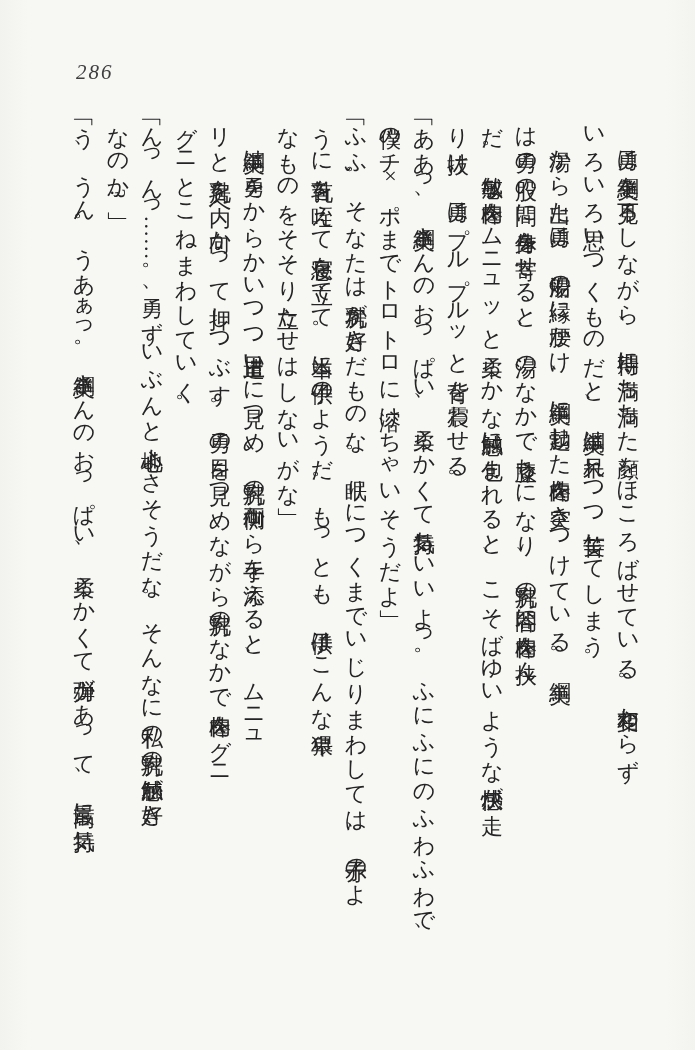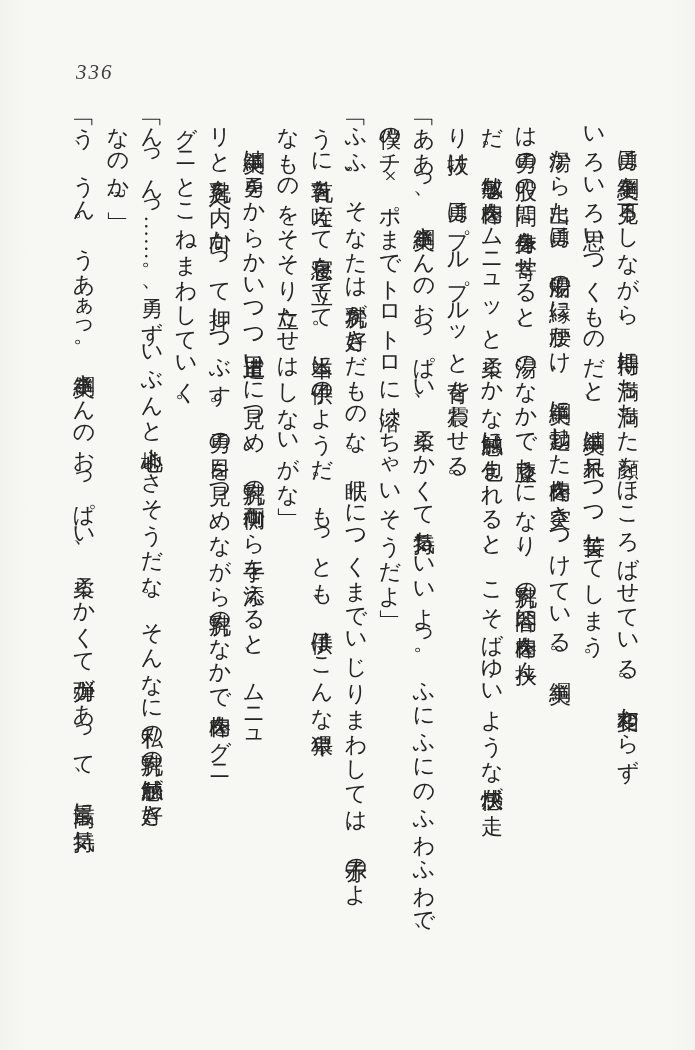--- a/index.html
+++ b/index.html
@@ -43,21 +43,21 @@
     margin: 0;
     padding: 0;
     white-space: pre;
   }
 </style>
 </head>
 <body>
 
 <div class="book-page">
 
-  <div class="page-number">336</div>
+  <div class="page-number">286</div>
 
   <div class="text-block">
     <p class="tline">　勇は美綱を見下ろしながら、期待に満ち満ちた顔をほころばせている。相変わらず</p>
     <p class="tline">いろいろ思いつくものだと、美綱は呆れつつ苦笑してしまう。</p>
     <p class="tline">　湯から出た勇は、湯船の縁に腰かけ、美綱に勃起した肉棒を突きつけている。美綱</p>
     <p class="tline">は勇の股の間に身体を寄せると、湯のなかで膝立ちになり、乳房の谷間に肉棒を挟ん</p>
     <p class="tline">だ。敏感な肉棒をムニュッと柔らかな感触に包まれると、こそばゆいような快感が走</p>
     <p class="tline">り抜け、勇はプルプルッと背を震わせる。</p>
     <p class="tline">「ああっ、美綱さんのおっぱい、柔らかくて気持ちいいよっ。ふにふにのふわふわで、</p>
     <p class="tline">僕のチ×ポまでトロトロに溶けちゃいそうだよ」</p>

